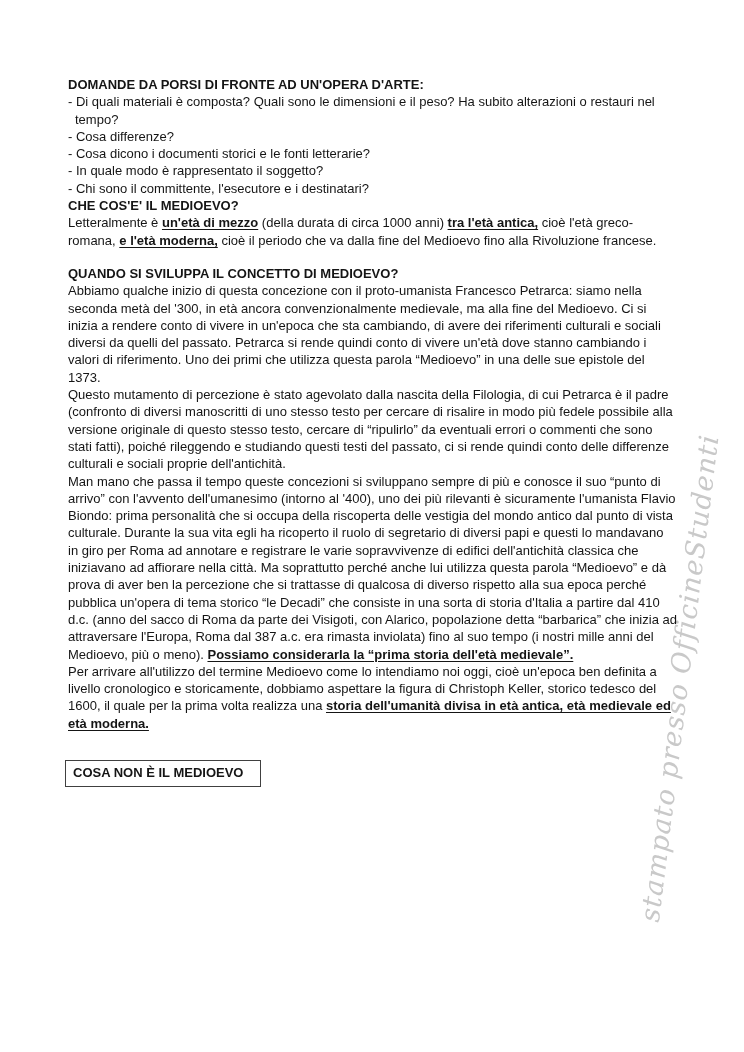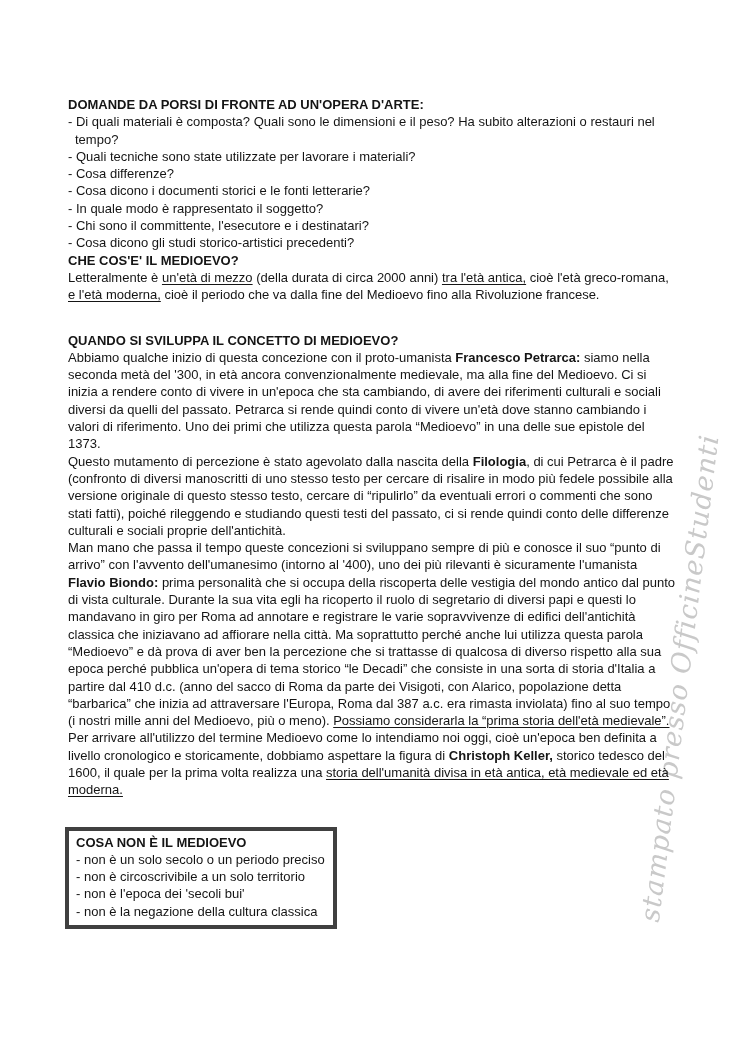--- a/index.html
+++ b/index.html
@@ -19,81 +19,73 @@
     font-family:"DejaVu Serif", serif;
     font-style:italic;
     font-size:27px;
     color:#c9c9c9;
     letter-spacing:1px;
     white-space:nowrap;
     z-index:0;
   }
   .content {
     position:absolute;
-    left:68px; top:96px;
+    left:68px; top:76px;
     width:609px;
     font-size:13px;
     line-height:17.3px;
     z-index:1;
   }
   .h { font-weight:bold; }
   p.para { margin:0; }
   .qitem { padding-left:7px; text-indent:-7px; }
-  .b { font-weight:bold; }
-  .u { text-decoration:underline; text-decoration-thickness:1px; text-underline-offset:2px; }
+  .b { font-weight:normal; }
+  .u { text-decoration:underline; text-decoration-thickness:1px; text-underline-offset:2px;font-weight:bold; }
   .sec-gap-lg { }
-  .sec-gap-md { margin-top:28px; }
+  .sec-gap-md { margin-top:16px; }
   .para-gap { margin-top:13px; }
   .box {
     margin-top:28px;
     margin-left:-3px;
-    border:4px solid #404040;
+    border:1px solid #404040;
     width:fit-content;
-    padding:3px 8px 5px 7px;
+    padding:3px 17px 5px 7px;
   }
 </style>
 </head>
 <body>
 
 <div class="page">
 
   <div class="watermark">stampato presso OfficineStudenti</div>
 
   <div class="content">
 
     <section>
       <div class="h">DOMANDE DA PORSI DI FRONTE AD UN'OPERA D'ARTE:</div>
       <div>
           <div class="qitem">- Di quali materiali è composta? Quali sono le dimensioni e il peso? Ha subito alterazioni o restauri nel tempo?</div>
-          <div class="qitem">- Quali tecniche sono state utilizzate per lavorare i materiali?</div>
           <div class="qitem">- Cosa differenze?</div>
           <div class="qitem">- Cosa dicono i documenti storici e le fonti letterarie?</div>
           <div class="qitem">- In quale modo è rappresentato il soggetto?</div>
           <div class="qitem">- Chi sono il committente, l'esecutore e i destinatari?</div>
-          <div class="qitem">- Cosa dicono gli studi storico-artistici precedenti?</div>
         </div>
     </section>
 
     <section class="sec-gap-lg">
       <div class="h">CHE COS'E' IL MEDIOEVO?</div>
-      <p class="para"><span class="">Letteralmente è </span><span class="u">un'età di mezzo</span><span class=""> (della durata di circa 2000 anni) </span><span class="u">tra l'età antica,</span><span class=""> cioè l'età greco-romana, </span><span class="u">e l'età moderna,</span><span class=""> cioè il periodo che va dalla fine del Medioevo fino alla Rivoluzione francese.</span></p>
+      <p class="para"><span class="">Letteralmente è </span><span class="u">un'età di mezzo</span><span class=""> (della durata di circa 1000 anni) </span><span class="u">tra l'età antica,</span><span class=""> cioè l'età greco-romana, </span><span class="u">e l'età moderna,</span><span class=""> cioè il periodo che va dalla fine del Medioevo fino alla Rivoluzione francese.</span></p>
     </section>
 
     <section class="sec-gap-md">
       <div class="h">QUANDO SI SVILUPPA IL CONCETTO DI MEDIOEVO?</div>
       <p class="para"><span class="">Abbiamo qualche inizio di questa concezione con il proto-umanista </span><span class="b ">Francesco Petrarca:</span><span class=""> siamo nella seconda metà del '300, in età ancora convenzionalmente medievale, ma alla fine del Medioevo. Ci si inizia a rendere conto di vivere in un'epoca che sta cambiando, di avere dei riferimenti culturali e sociali diversi da quelli del passato. Petrarca si rende quindi conto di vivere un'età dove stanno cambiando i valori di riferimento. Uno dei primi che utilizza questa parola “Medioevo” in una delle sue epistole del 1373.</span></p>
       <p class="para"><span class="">Questo mutamento di percezione è stato agevolato dalla nascita della </span><span class="b ">Filologia</span><span class="">, di cui Petrarca è il padre (confronto di diversi manoscritti di uno stesso testo per cercare di risalire in modo più fedele possibile alla versione originale di questo stesso testo, cercare di “ripulirlo” da eventuali errori o commenti che sono stati fatti), poiché rileggendo e studiando questi testi del passato, ci si rende quindi conto delle differenze culturali e sociali proprie dell'antichità.</span></p>
       <p class="para para-gap"><span class="">Man mano che passa il tempo queste concezioni si sviluppano sempre di più e conosce il suo “punto di arrivo” con l'avvento dell'umanesimo (intorno al '400), uno dei più rilevanti è sicuramente l'umanista </span><span class="b ">Flavio Biondo:</span><span class=""> prima personalità che si occupa della riscoperta delle vestigia del mondo antico dal punto di vista culturale. Durante la sua vita egli ha ricoperto il ruolo di segretario di diversi papi e questi lo mandavano in giro per Roma ad annotare e registrare le varie sopravvivenze di edifici dell'antichità classica che iniziavano ad affiorare nella città. Ma soprattutto perché anche lui utilizza questa parola “Medioevo” e dà prova di aver ben la percezione che si trattasse di qualcosa di diverso rispetto alla sua epoca perché pubblica un'opera di tema storico “le Decadi” che consiste in una sorta di storia d'Italia a partire dal 410 d.c. (anno del sacco di Roma da parte dei Visigoti, con Alarico, popolazione detta “barbarica” che inizia ad attraversare l'Europa, Roma dal 387 a.c. era rimasta inviolata) fino al suo tempo (i nostri mille anni del Medioevo, più o meno). </span><span class="u">Possiamo considerarla la “prima storia dell'età medievale”.</span></p>
       <p class="para para-gap"><span class="">Per arrivare all'utilizzo del termine Medioevo come lo intendiamo noi oggi, cioè un'epoca ben definita a livello cronologico e storicamente, dobbiamo aspettare la figura di </span><span class="b ">Christoph Keller,</span><span class=""> storico tedesco del 1600, il quale per la prima volta realizza una </span><span class="u">storia dell'umanità divisa in età antica, età medievale ed età moderna.</span></p>
     </section>
 
     <div class="box">
       <div class="h">COSA NON È IL MEDIOEVO</div>
-      <div>
-          <div class="boxitem">- non è un solo secolo o un periodo preciso</div>
-          <div class="boxitem">- non è circoscrivibile a un solo territorio</div>
-          <div class="boxitem">- non è l'epoca dei 'secoli bui'</div>
-          <div class="boxitem">- non è la negazione della cultura classica</div>
-        </div>
     </div>
 
   </div>
 </div>
 
 </body></html>

